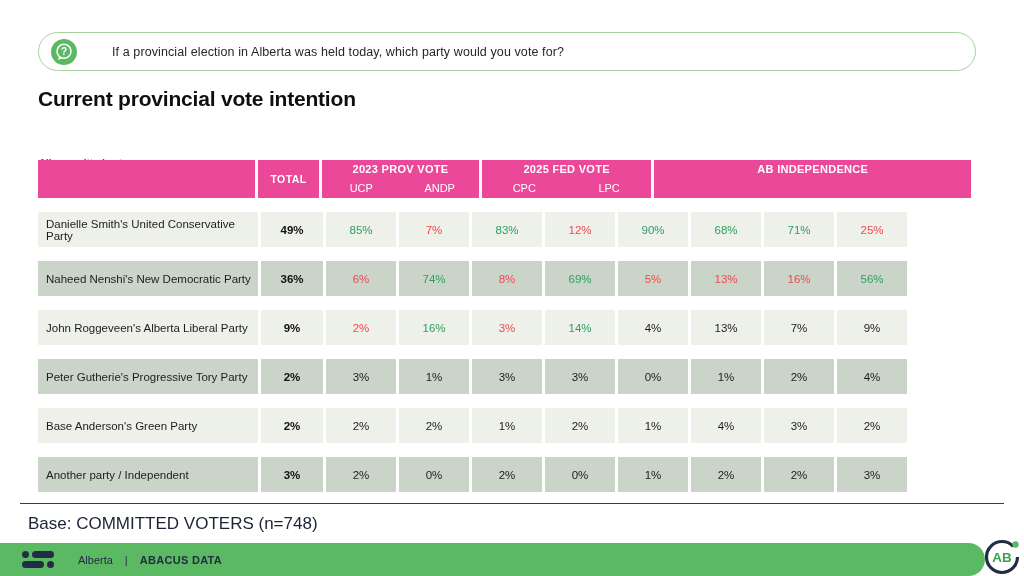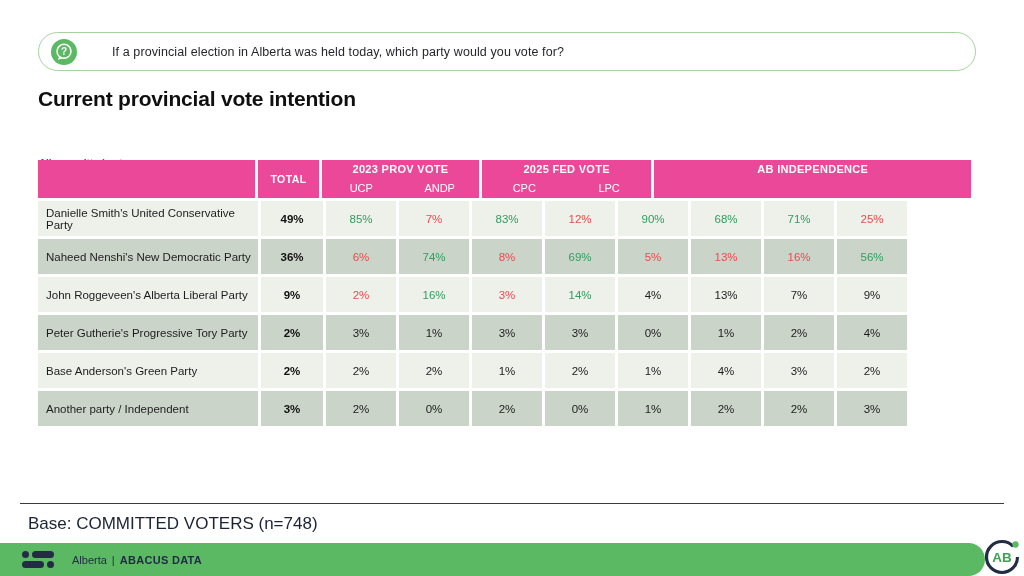--- a/index.html
+++ b/index.html
@@ -23,21 +23,21 @@
   .th-corner{width:220px;}
   .th-total{width:62px;display:flex;align-items:center;justify-content:center;
             font-size:10.5px;font-weight:700;letter-spacing:.4px;}
   .th-group{display:flex;flex-direction:column;}
   .group-label{height:17px;display:flex;align-items:center;justify-content:center;
                font-size:11px;font-weight:700;letter-spacing:.3px;}
   .group-subs{flex:1;display:flex;}
   .group-subs span{flex:1;display:flex;align-items:center;justify-content:center;font-size:11px;}
   .group-subs.small span{font-size:10px;}
 
-  .trow{display:flex;gap:3px;height:35px;margin-top:3px;}
+  .trow{display:flex;gap:3px;height:35px;margin-top:14px;}
   .trow.light > div{background:#eef0ea;}
   .trow.dark  > div{background:#cbd4c9;}
   .td{display:flex;align-items:center;justify-content:center;box-sizing:border-box;font-size:11.5px;}
   .td-label{width:220px;justify-content:flex-start;padding-left:8px;color:#1d1d1d;}
   .td-total{width:62px;font-weight:700;color:#111;text-align:right;}
   .td-val{width:70px;}
   .c-neu{color:#1d1d1d;}
   .c-pos{color:#2f9e60;}
   .c-neg{color:#ee4a4e;}
 
@@ -45,21 +45,21 @@
   .divider{position:absolute;left:20px;top:503px;width:984px;border-top:1px solid #3a3a46;}
   .base-note{position:absolute;left:20px;top:514px;font-size:17px;color:#1b2335;padding-left:8px;}
 
   
   .footer-bar{position:absolute;left:0;top:543px;width:985px;height:33px;background:#5cb963;
               border-radius:0 16.5px 16.5px 0;display:flex;align-items:center;}
   .abacus-logo{margin-left:22px;display:flex;flex-direction:column;gap:3px;}
   .abacus-logo .r{display:flex;gap:3px;align-items:center;}
   .abacus-logo .dot{width:7px;height:7px;border-radius:50%;background:#232c45;}
   .abacus-logo .bar{width:22px;height:7px;border-radius:4px;background:#232c45;}
-  .footer-text{margin-left:18px;font-size:11px;color:#232c45;display:flex;gap:5px;}
+  .footer-text{margin-left:24px;font-size:11px;color:#232c45;display:flex;gap:12px;}
   .footer-text .brand{font-weight:700;letter-spacing:.3px;}
   .ab-badge{position:absolute;right:1px;top:536px;}
 </style>
 </head>
 <body>
 
 <div class="page">
 
   <div class="banner">
     <span class="q-icon">

